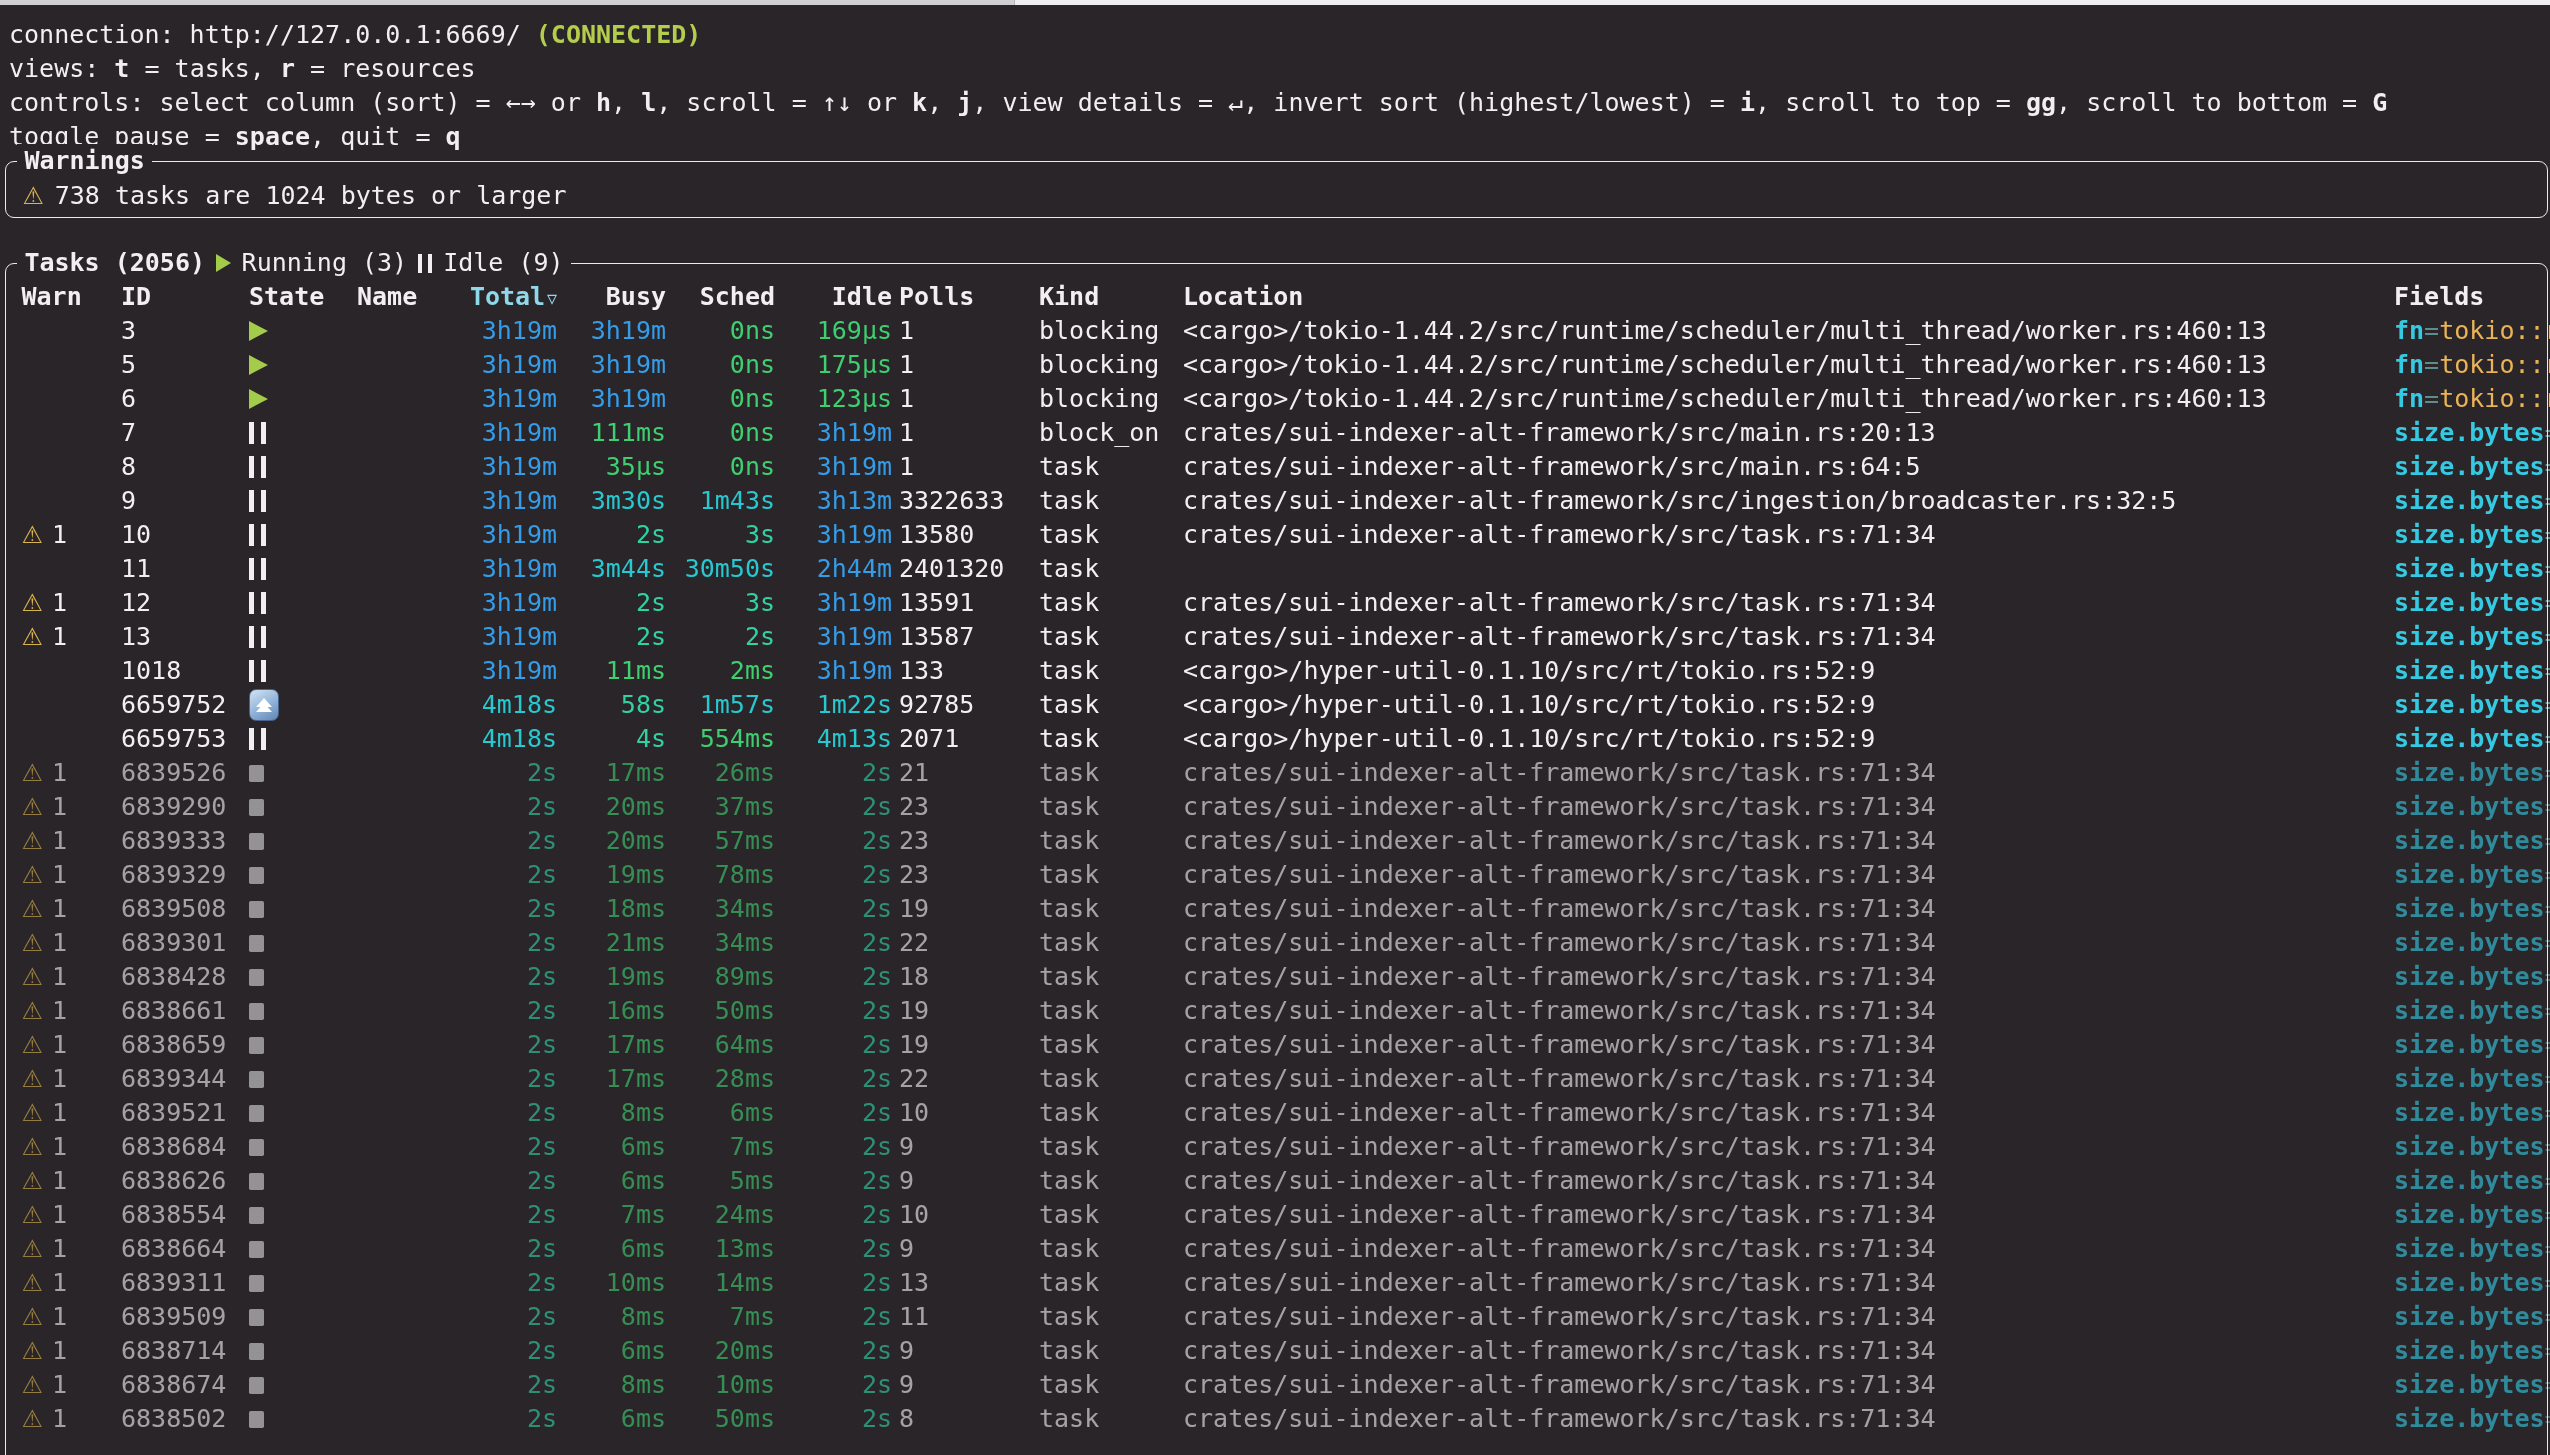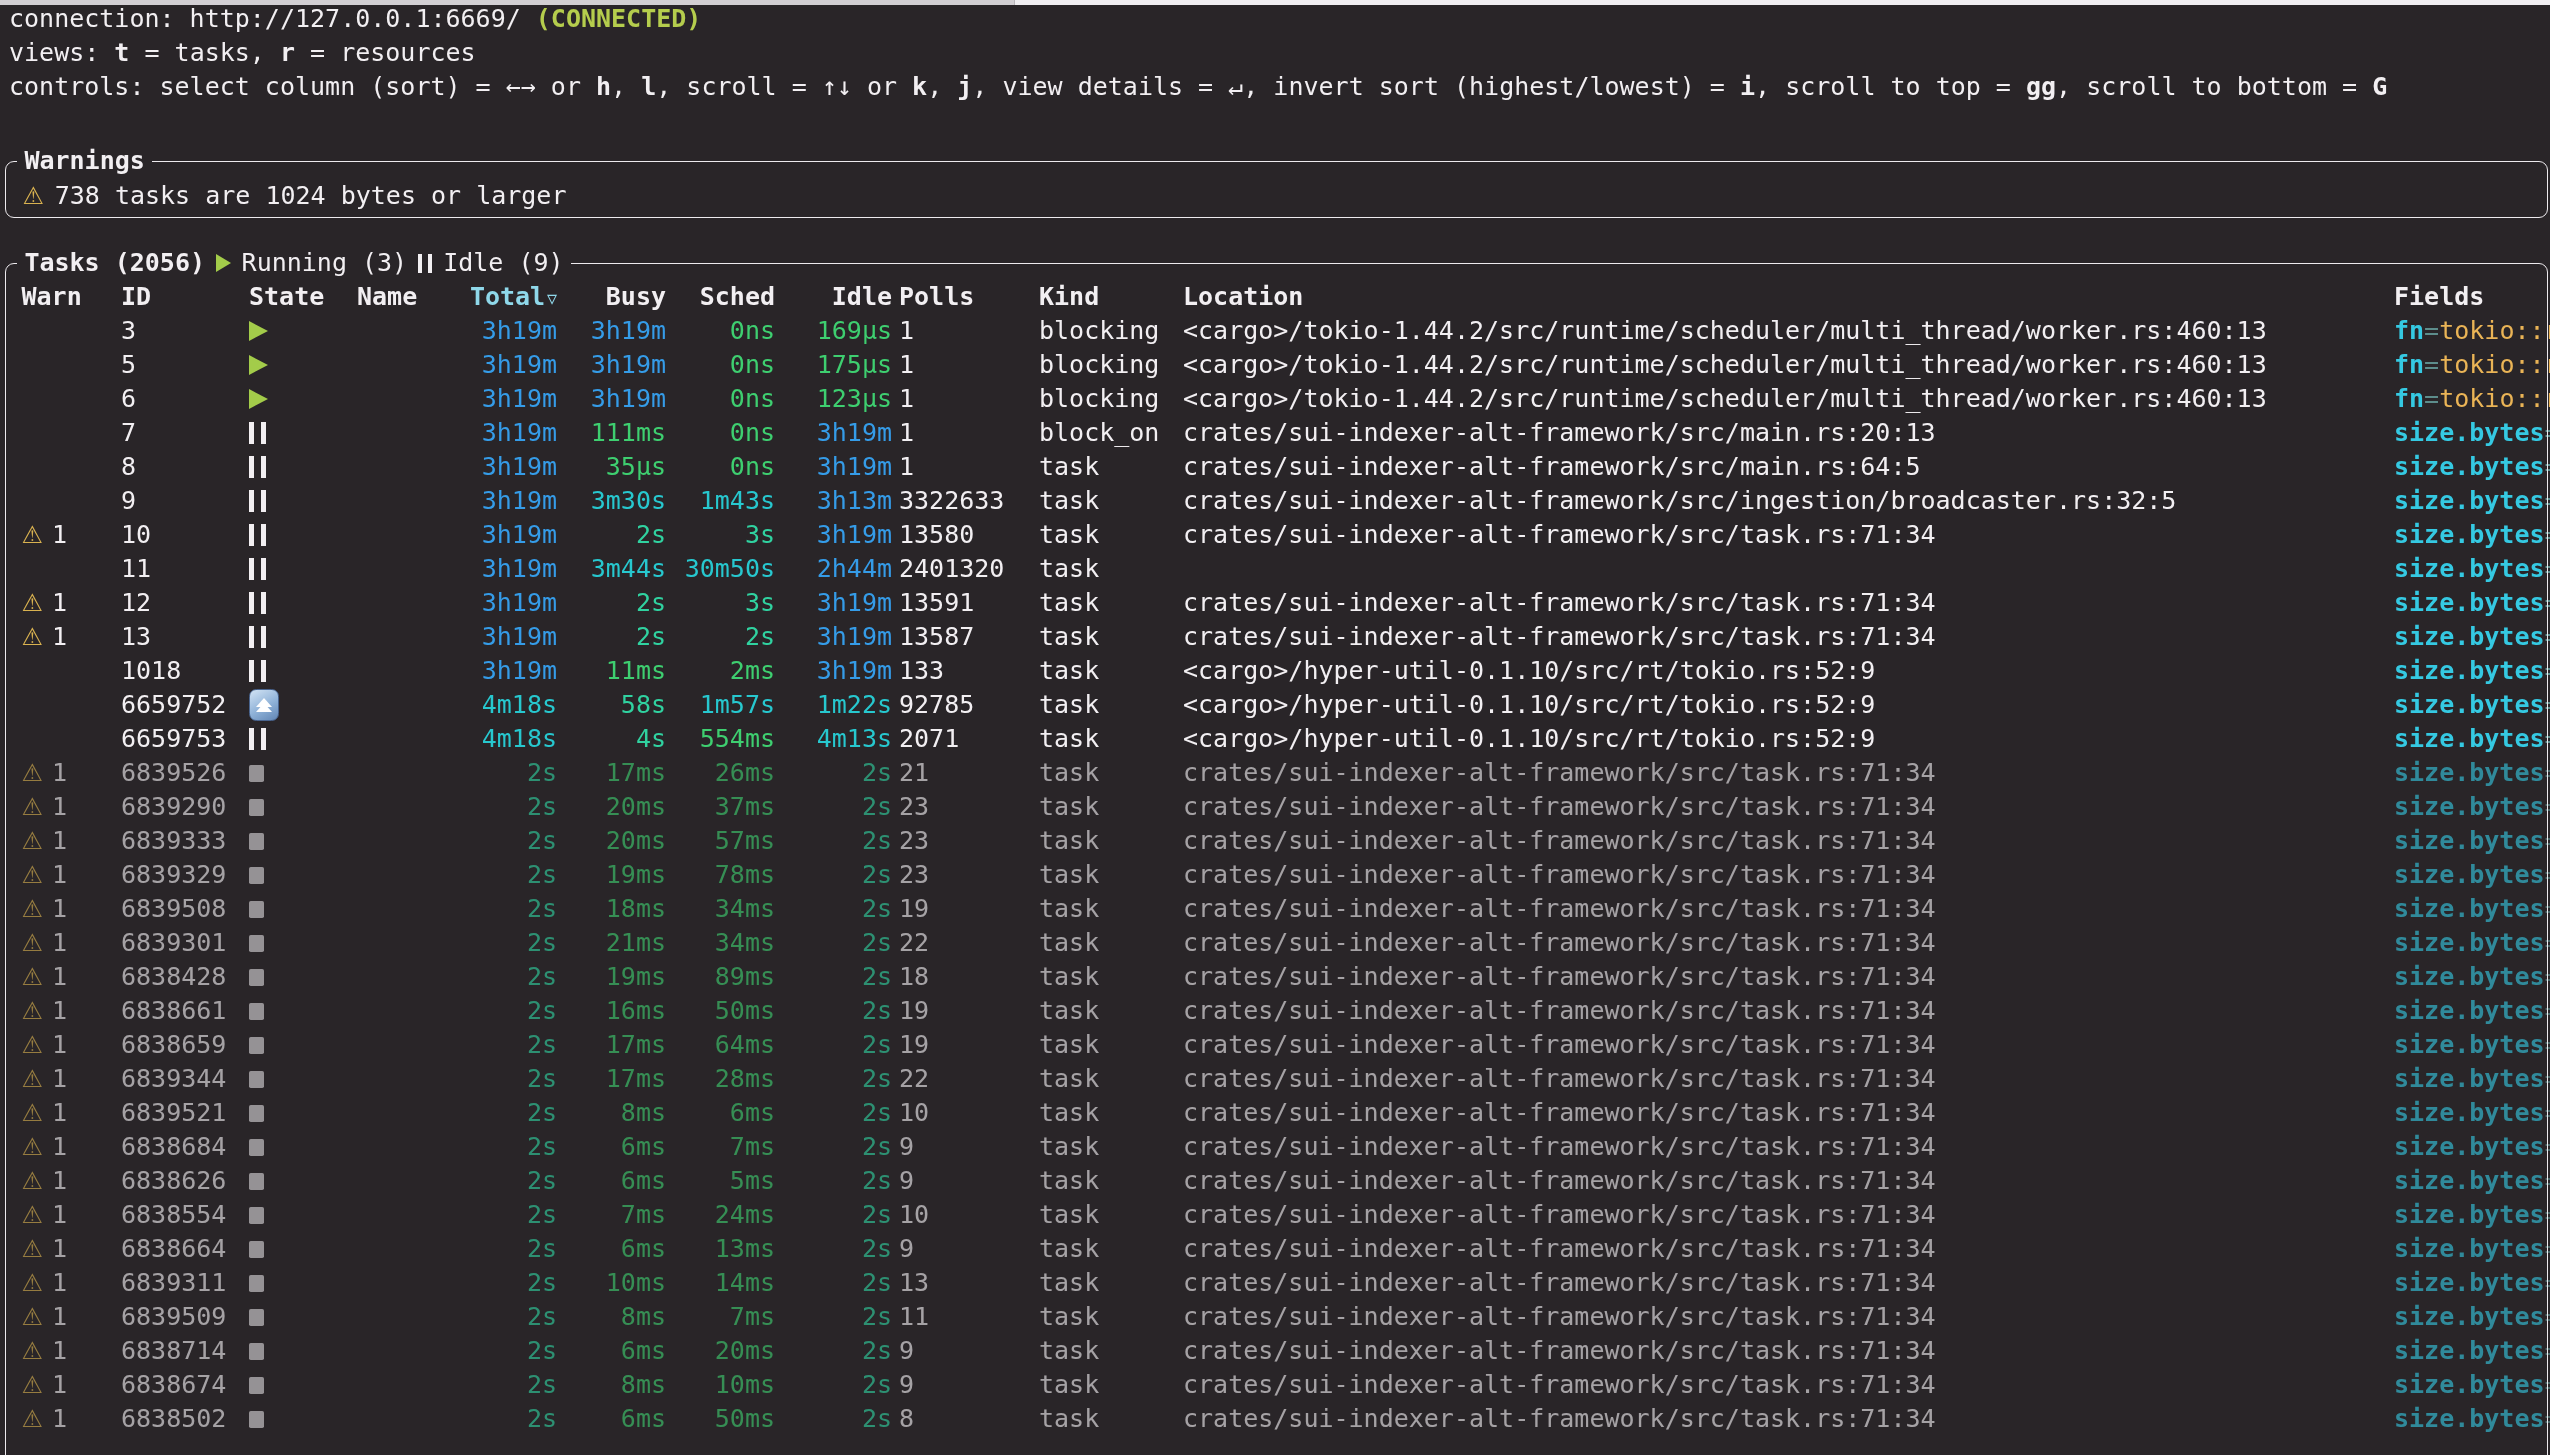--- a/index.html
+++ b/index.html
@@ -13,21 +13,21 @@
   .viewport{
     position:relative; width:2550px; height:1456px; overflow:hidden;
     background:var(--bg); color:var(--fg);
     font-family:"DejaVu Sans Mono", monospace; font-size:25px;
   }
   .b{font-weight:bold;}
   
   .topstrip{position:absolute;top:0;left:0;width:2550px;height:5.4px;background:#f0eef1;}
   .topstrip .thumb{position:absolute;top:0;left:0;width:1015px;height:5.4px;background:#d2cfd3;border-right:1.8px solid #b9b6ba;}
   
-  .hdr-lines{position:absolute;top:2px;left:9px;right:0;}
+  .hdr-lines{position:absolute;top:18px;left:9px;right:0;}
   .hline{height:34px;line-height:34px;white-space:pre;overflow:hidden;}
   
   .box{position:absolute;left:5.4px;width:2543px;border:1.8px solid var(--border);border-radius:9px;background:transparent;pointer-events:none;}
   .box-title{position:absolute;top:-18px;left:10.8px;height:34px;line-height:34px;background:var(--bg);padding:0 7.2px;display:flex;align-items:center;gap:10.8px;white-space:pre;pointer-events:auto;}
   #warnings-box{top:161px;height:57px;}
   #tasks-box{top:263px;height:1258px;}
   .warn-ico{font-family:"DejaVu Sans",sans-serif;color:var(--yellow);font-size:24px;}
   .warn-content{position:absolute;top:17px;left:16px;height:34px;line-height:34px;display:flex;align-items:center;gap:10.8px;pointer-events:auto;white-space:pre;}
   
   .mini-run{width:0;height:0;border-left:15.3px solid var(--green);border-top:9px solid transparent;border-bottom:9px solid transparent;}
@@ -71,20 +71,21 @@
 <div class="viewport">
 
   <div class="topstrip">
     <div class="thumb"></div>
   </div>
 
   <div class="hdr-lines">
     <div class="hline"><span>connection: http://127.0.0.1:6669/ </span><span class="b" style="color: rgb(181, 205, 77);">(CONNECTED)</span></div>
     <div class="hline"><span>views: </span><span class="b">t</span><span> = tasks, </span><span class="b">r</span><span> = resources</span></div>
     <div class="hline"><span>controls: select column (sort) = ←→ or </span><span class="b">h</span><span>, </span><span class="b">l</span><span>, scroll = ↑↓ or </span><span class="b">k</span><span>, </span><span class="b">j</span><span>, view details = ↵, invert sort (highest/lowest) = </span><span class="b">i</span><span>, scroll to top = </span><span class="b">gg</span><span>, scroll to bottom = </span><span class="b">G</span></div>
+    <div class="hline"><span>toggle pause = </span><span class="b">space</span><span>, quit = </span><span class="b">q</span></div>
   </div>
 
   <div class="table">
     <div class="row" id="thead">
         <div class="cell hdr c-warn">Warn</div>
         <div class="cell hdr c-id">ID</div>
         <div class="cell hdr c-state">State</div>
         <div class="cell hdr c-name">Name</div>
         <div class="cell hdr c-total sel">Total<span class="sort">▿</span></div>
         <div class="cell hdr c-busy">Busy</div>

